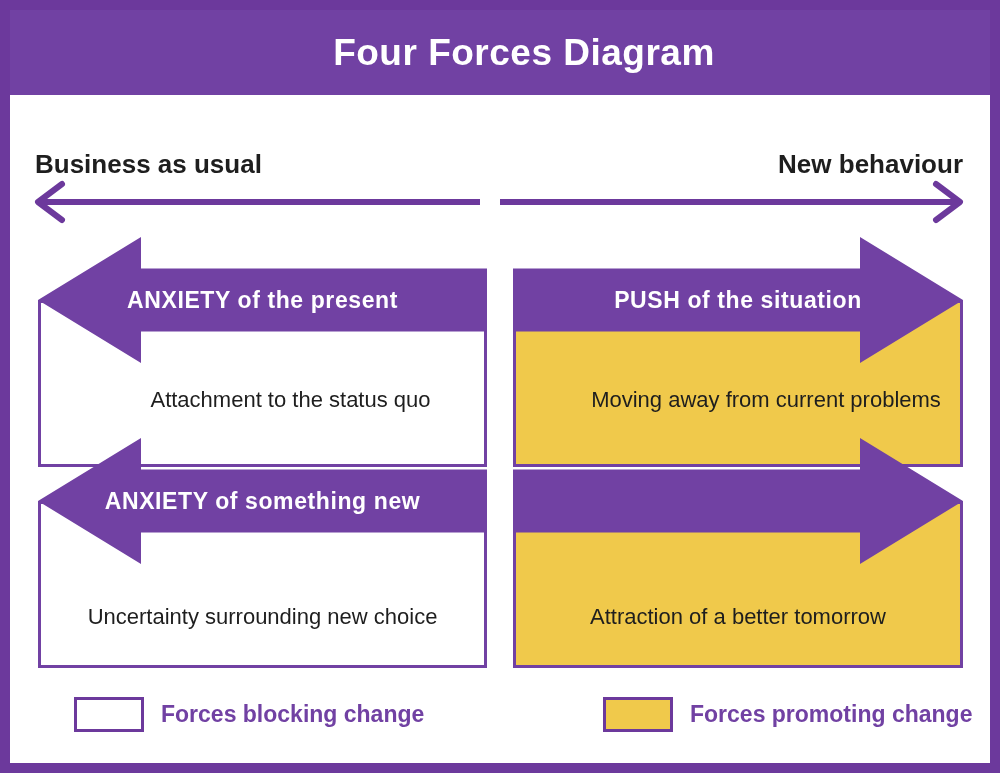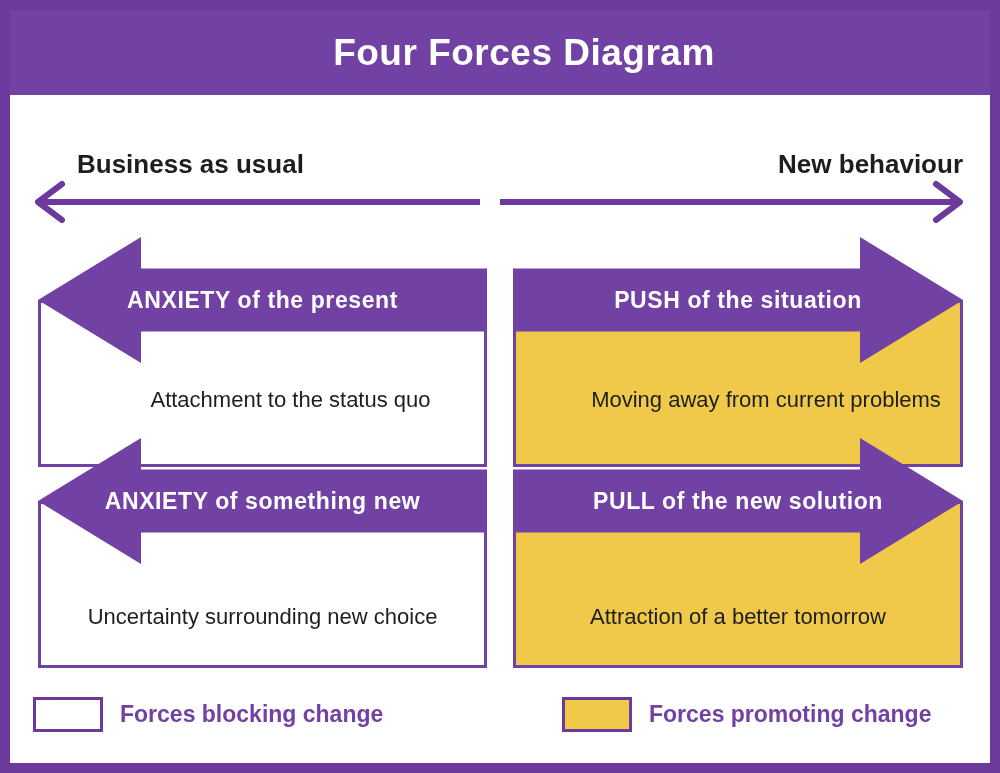--- a/index.html
+++ b/index.html
@@ -11,21 +11,21 @@
     border:10px solid var(--purple_dark); background:#fff; overflow:hidden;
     font-family:"Liberation Sans", sans-serif;
   }
   .header{
     position:absolute; left:0; top:0; width:980px; height:85px;
     background:var(--purple); display:flex; align-items:center; justify-content:center;
   }
   .title{ color:#fff; font-size:37px; font-weight:bold; letter-spacing:.5px;margin-left:48px; }
 
   .axis-label{ position:absolute; top:139px; font-size:26px; font-weight:600; color:var(--text); }
-  .axis-left{ left:25px;margin-left:42px; } .axis-right{ right:27px; }
+  .axis-left{ left:25px; } .axis-right{ right:27px; }
 
   .thin-arrow{ position:absolute; top:170px; }
   .thin-left{ left:18px; } .thin-right{ left:490px; }
   .thin-arrow path{ stroke:var(--purple_dark); stroke-width:6; fill:none; stroke-linecap:round; stroke-linejoin:round; }
 
   .col-l{ left:28px; width:449px; } .col-r{ left:503px; width:450px; }
 
   .qbox{ position:absolute; box-sizing:border-box; height:167px; border:3px solid var(--purple); }
   .qbox.blocking{ background:#fff; } .qbox.promoting{ background:var(--yellow); }
   .qbox.row1{ top:290px; } .qbox.row2{ top:491px; }
@@ -39,21 +39,21 @@
     color:#fff; font-weight:bold; font-size:23px; letter-spacing:.6px;
   }
   .band-label.row1{ top:259px; } .band-label.row2{ top:460px; }
 
   .box-label{
     position:absolute; height:128px; display:flex; align-items:center; justify-content:center;
     font-size:22px; color:var(--text);
   }
   .box-label.row1{ top:326px;padding-left:28px; } .box-label.row2{ top:543px; }
 
-  .legend-group{ position:absolute; top:687px; display:flex; align-items:center; gap:17px; }
+  .legend-group{ position:absolute; top:687px; display:flex; align-items:center; gap:17px;margin-left:41px; }
   .legend-1{ left:23px; } .legend-2{ left:505px;padding-left:47px; }
   .swatch{ width:70px; height:35px; box-sizing:border-box; border:3px solid var(--purple_dark); }
   .swatch.blocking{ background:#fff; } .swatch.promoting{ background:var(--yellow); }
   .legend-label{ color:var(--purple); font-weight:bold; font-size:23px; }
 </style>
 </head>
 <body>
 
 <div class="frame">
 
@@ -89,21 +89,20 @@
   <svg class="qarrow col-l row2" width="449" height="126" viewBox="0 0 449 126" style="position:absolute;">
     <polygon points="0,63 103,0 103,31.5 449,31.5 449,94.5 103,94.5 103,126"></polygon>
   </svg>
   <div class="band-label col-l row2">ANXIETY of something new</div>
   <div class="box-label col-l row2">Uncertainty surrounding new choice</div>
 
   <div class="qbox promoting col-r row2"></div>
   <svg class="qarrow col-r row2" width="450" height="126" viewBox="0 0 450 126" style="position:absolute;">
     <polygon points="450,63 347,0 347,31.5 0,31.5 0,94.5 347,94.5 347,126"></polygon>
   </svg>
-  <div class="band-label col-r row2">PULL of the new solution</div>
   <div class="box-label col-r row2">Attraction of a better tomorrow</div>
 
   <div class="legend-group legend-1">
     <div class="swatch blocking"></div>
     <div class="legend-label">Forces blocking change</div>
   </div>
   <div class="legend-group legend-2">
     <div class="swatch promoting"></div>
     <div class="legend-label">Forces promoting change</div>
   </div>

